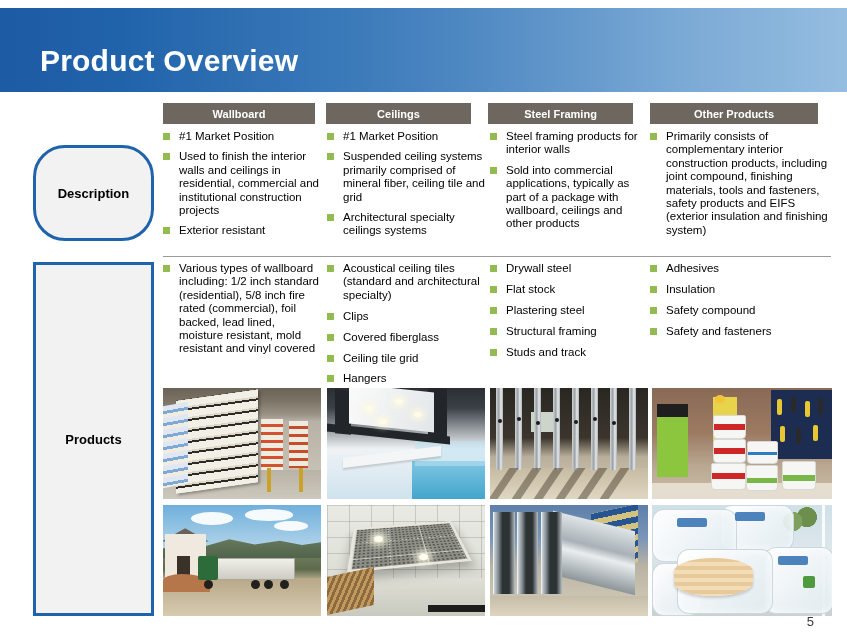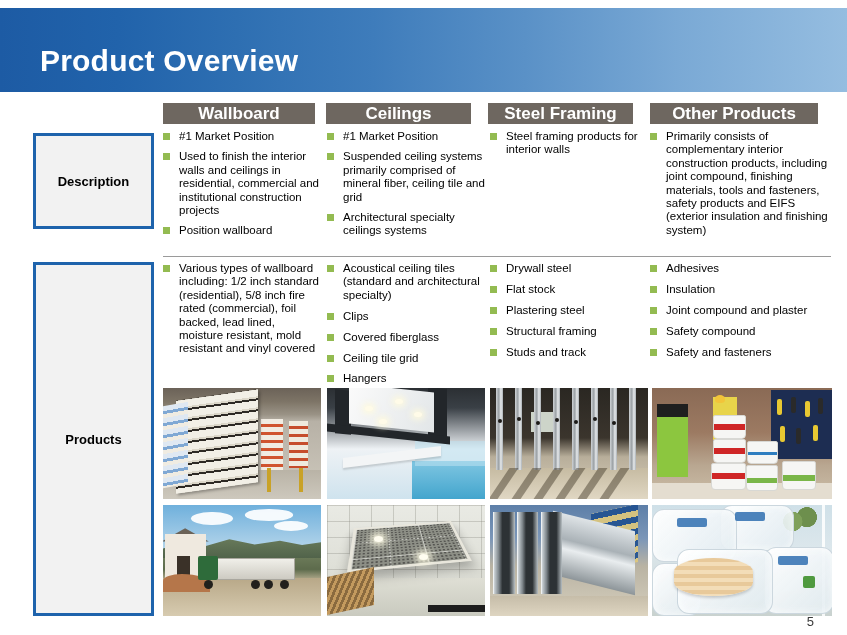--- a/index.html
+++ b/index.html
@@ -47,21 +47,21 @@
     top: 103px;
     width: 668px;
     height: 21px;
   }
   .pill {
     position: absolute;
     top: 0;
     height: 21px;
     background: #6e6760;
     color: #ffffff;
-    font-size: 17px;
+    font-size: 11px;
     font-weight: bold;
     display: flex;
     align-items: center;
     justify-content: center;
     box-sizing: border-box;
   }
   .pill-0 { left: 0px;   width: 152px; }
   .pill-1 { left: 163px; width: 145px; }
   .pill-2 { left: 325px; width: 145px; }
   .pill-3 { left: 487px; width: 168px; }
@@ -74,21 +74,21 @@
     border: 3px solid #1e63ac;
     background: #f2f2f2;
     box-sizing: border-box;
     display: flex;
     align-items: center;
     justify-content: center;
     font-size: 13px;
     font-weight: bold;
     color: #000000;
   }
-  .rowlabel-description { top: 133px; height: 96px; }
+  .rowlabel-description { top: 145px; height: 96px; border-radius: 32px; }
   .rowlabel-products    { top: 262px; height: 354px; }
 
   
   .row-divider {
     position: absolute;
     left: 163px;
     top: 256px;
     width: 668px;
     height: 1px;
     background: #9a9a9a;
@@ -475,35 +475,36 @@
 
 <div class="rowlabel rowlabel-description">Description</div>
 <div class="rowlabel rowlabel-products">Products</div>
 
 <div class="row-divider"></div>
 
 <div class="content-col desc-row col-x0">
   <ul class="bullets">
     <li><span class="bullet-sq"></span><span>#1 Market Position</span></li>
     <li><span class="bullet-sq"></span><span>Used to finish the interior walls and ceilings in residential, commercial and institutional construction projects</span></li>
-    <li><span class="bullet-sq"></span><span>Position wallboard</span></li>
+    <li><span class="bullet-sq"></span><span>Exterior resistant</span></li>
   </ul>
 </div>
 
 <div class="content-col desc-row col-x1">
   <ul class="bullets">
     <li><span class="bullet-sq"></span><span>#1 Market Position</span></li>
     <li><span class="bullet-sq"></span><span>Suspended ceiling systems primarily comprised of mineral fiber, ceiling tile and grid</span></li>
     <li><span class="bullet-sq"></span><span>Architectural specialty ceilings systems</span></li>
   </ul>
 </div>
 
 <div class="content-col desc-row col-x2">
   <ul class="bullets">
     <li><span class="bullet-sq"></span><span>Steel framing products for interior walls</span></li>
+    <li><span class="bullet-sq"></span><span>Sold into commercial applications, typically as part of a package with wallboard, ceilings and other products</span></li>
   </ul>
 </div>
 
 <div class="content-col desc-row col-x3">
   <ul class="bullets">
     <li><span class="bullet-sq"></span><span>Primarily consists of complementary interior construction products, including joint compound, finishing materials, tools and fasteners, safety products and EIFS (exterior insulation and finishing system)</span></li>
   </ul>
 </div>
 
 <div class="content-col prod-row col-x0">
@@ -529,21 +530,20 @@
     <li><span class="bullet-sq"></span><span>Plastering steel</span></li>
     <li><span class="bullet-sq"></span><span>Structural framing</span></li>
     <li><span class="bullet-sq"></span><span>Studs and track</span></li>
   </ul>
 </div>
 
 <div class="content-col prod-row col-x3">
   <ul class="bullets tight">
     <li><span class="bullet-sq"></span><span>Adhesives</span></li>
     <li><span class="bullet-sq"></span><span>Insulation</span></li>
-    <li><span class="bullet-sq"></span><span>Joint compound and plaster</span></li>
     <li><span class="bullet-sq"></span><span>Safety compound</span></li>
     <li><span class="bullet-sq"></span><span>Safety and fasteners</span></li>
   </ul>
 </div>
 
 <div class="img-grid">
 
   <div class="photo ph-c0 ph-r0">
     <div class="scene sc-wallboard-stack">
       <div class="floor"></div>

